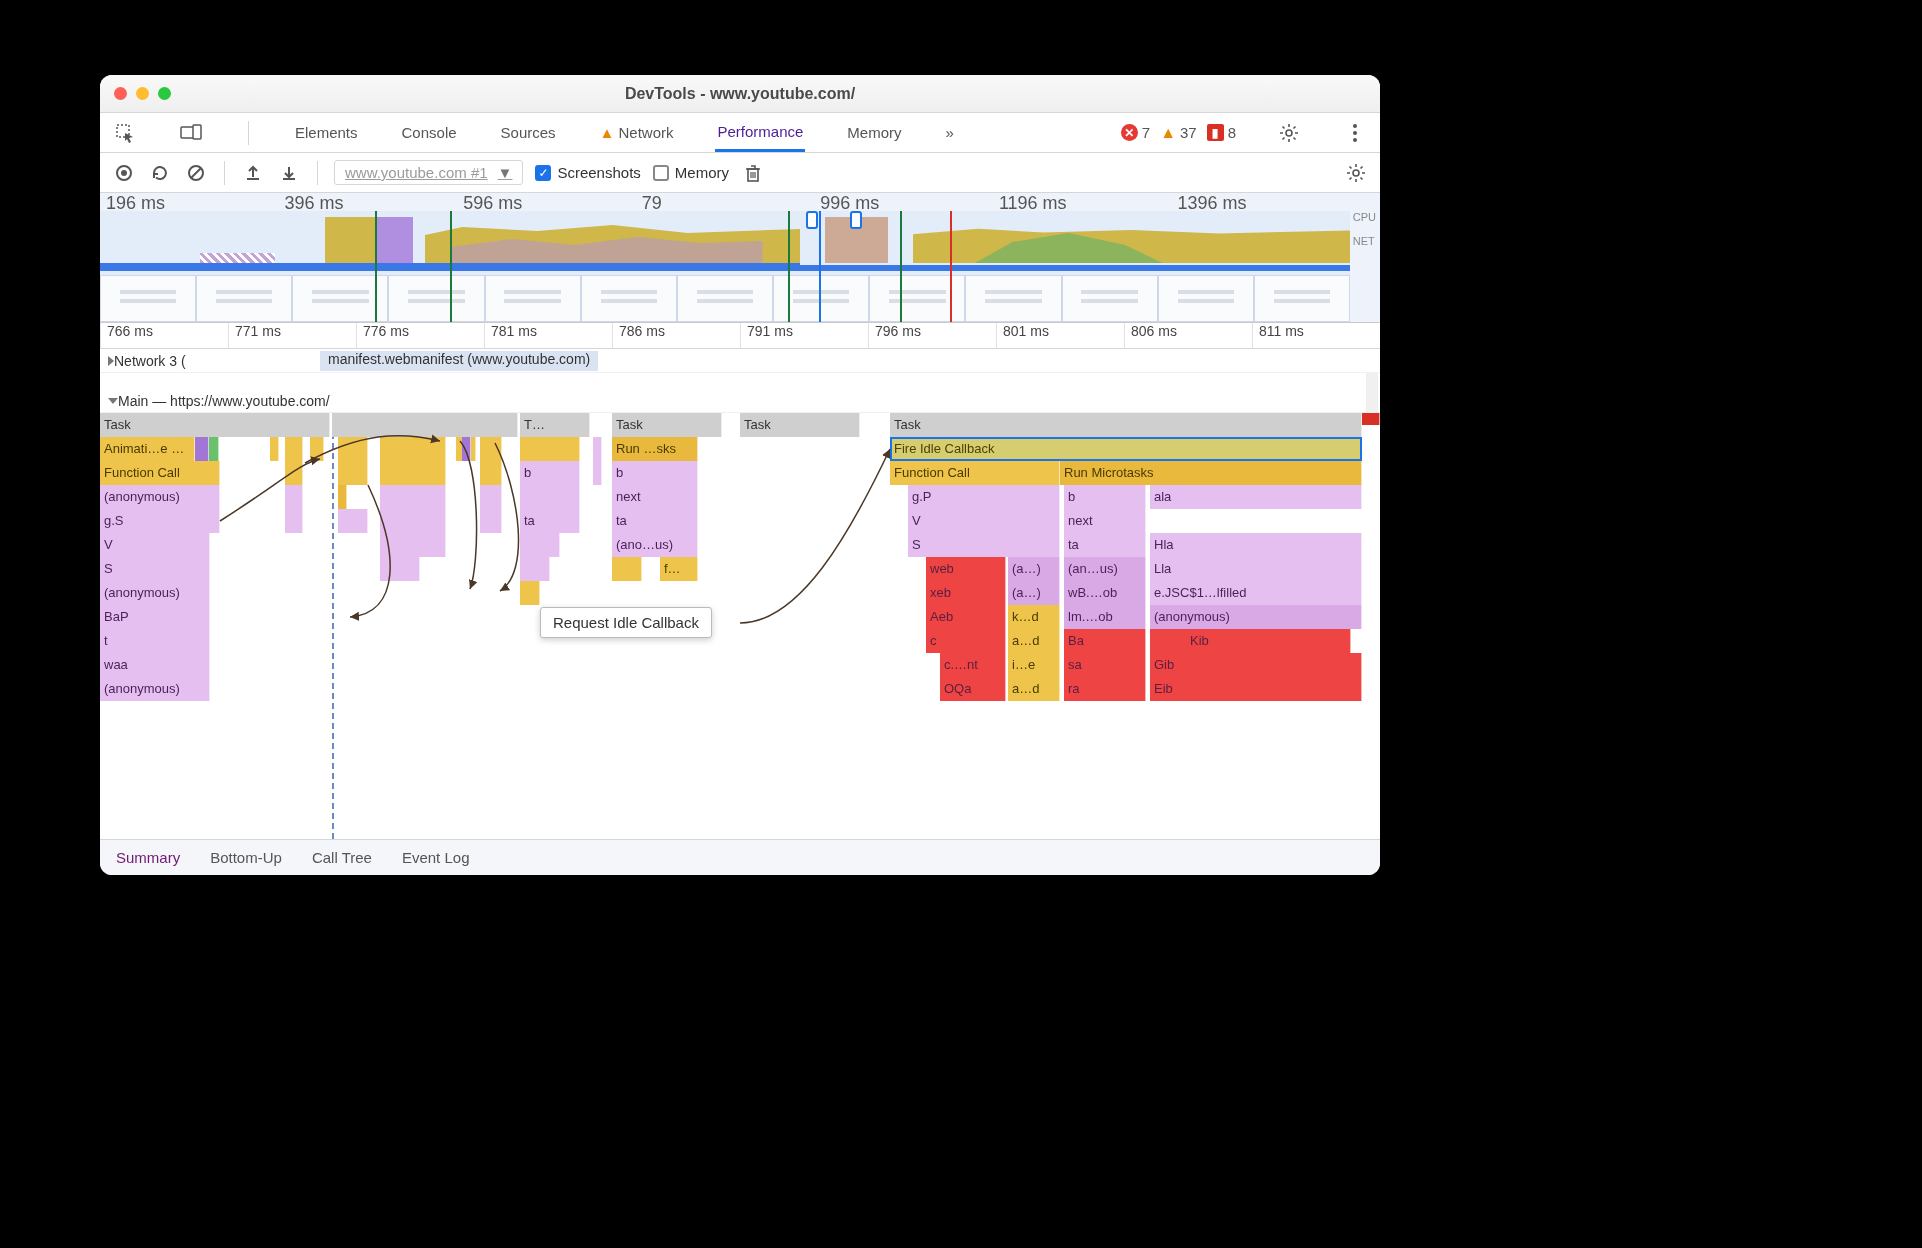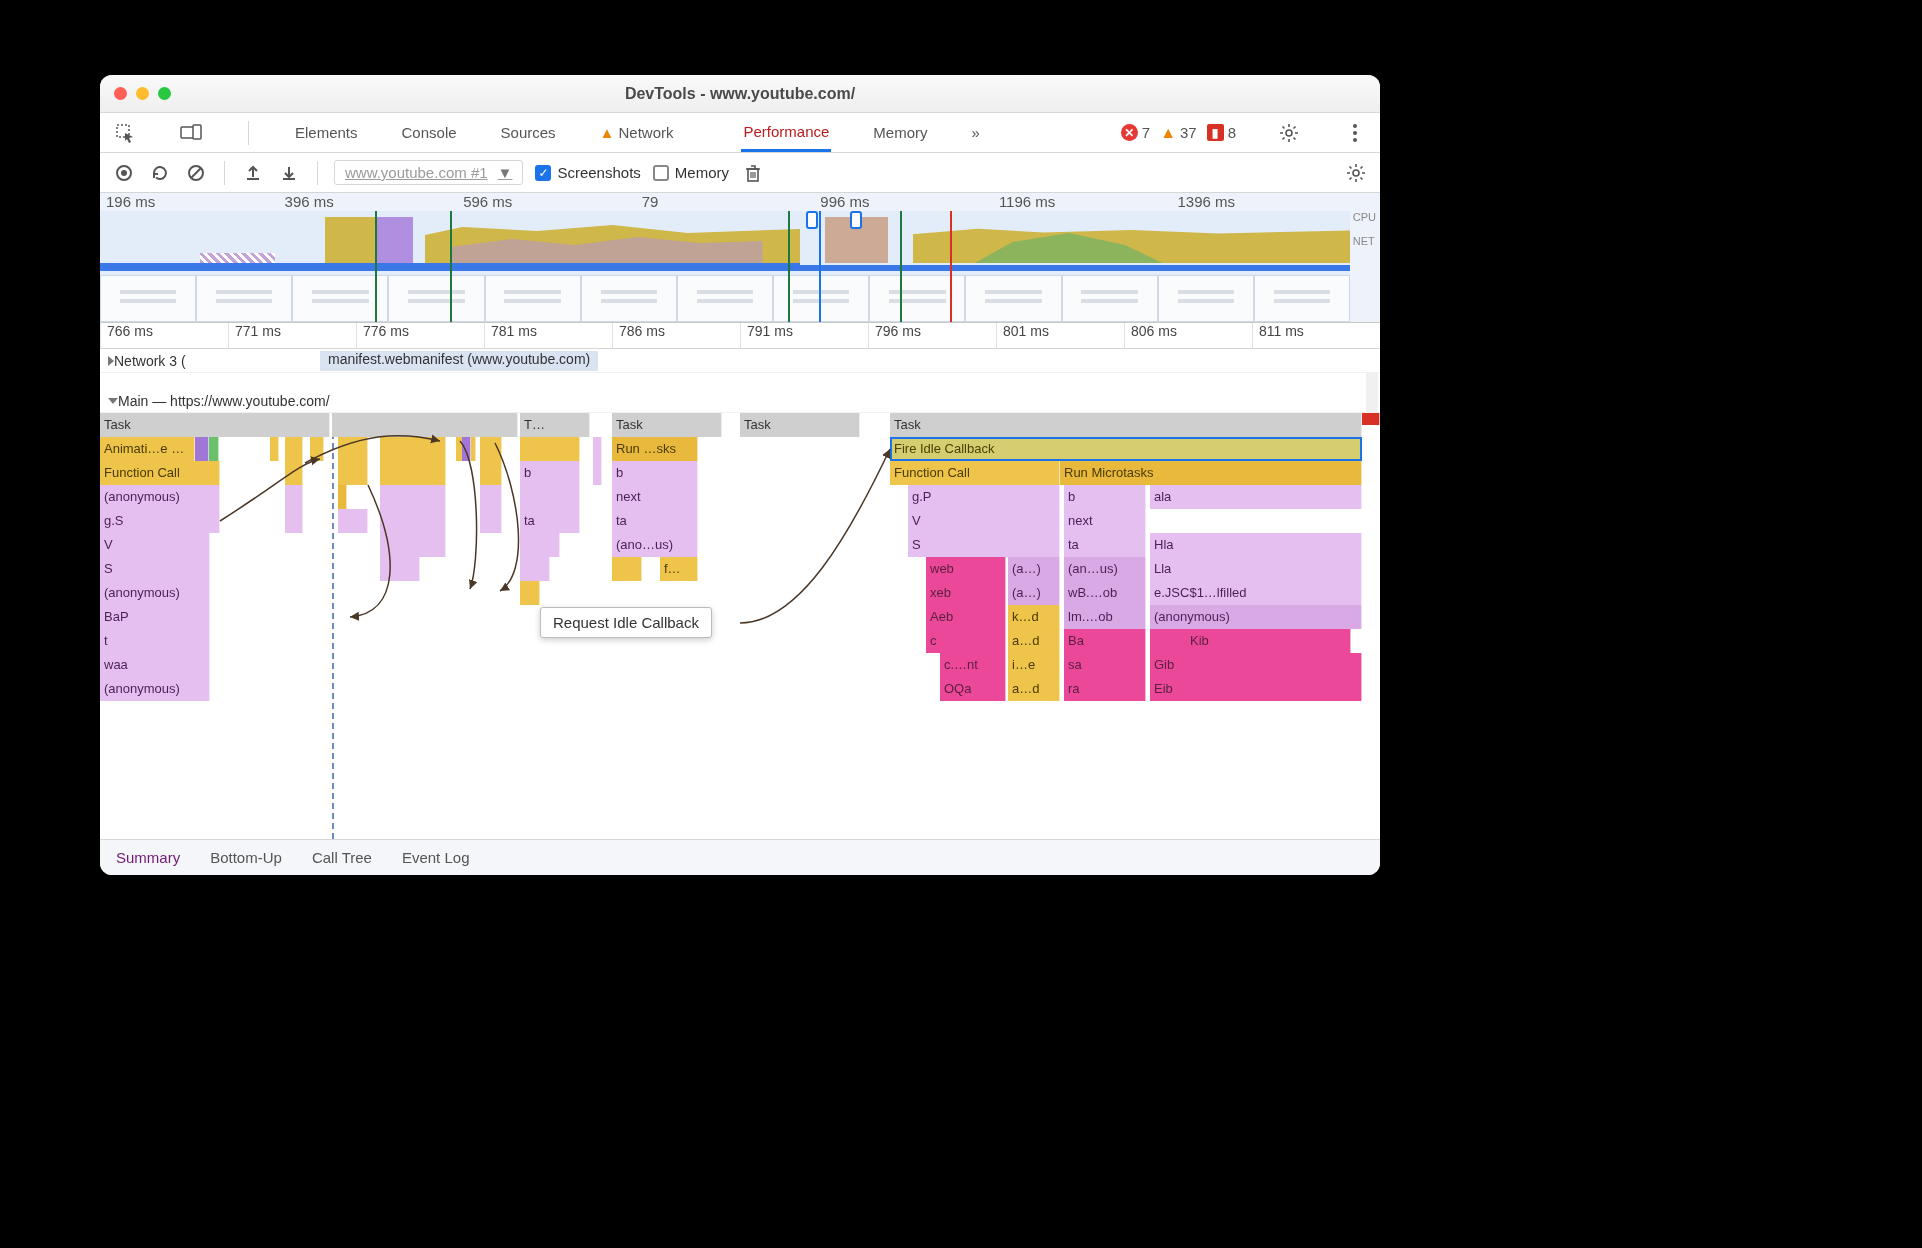--- a/index.html
+++ b/index.html
@@ -8,40 +8,40 @@
   
   .titlebar { height:38px; background:linear-gradient(#f9f9f9,#efefef); border-bottom:1px solid #d6d6d6; display:flex; align-items:center; position:relative; }
   .traffic { display:flex; gap:9px; margin-left:14px; }
   .dot { width:13px; height:13px; border-radius:50%; }
   .dot.red{background:#ff5f57;} .dot.yellow{background:#febc2e;} .dot.green{background:#28c840;}
   .titletext{ position:absolute; left:0; right:0; text-align:center; font-weight:600; font-size:16px; color:#4a4a4a; pointer-events:none;}
   
   .tabsbar { height:40px; border-bottom:1px solid #d6d6d6; display:flex; align-items:center; gap:40px; padding:0 12px; color:#555;}
   .tabsbar .iconbtn{width:26px;height:26px;display:flex;align-items:center;justify-content:center;color:#555;}
   .tabsbar .tab{cursor:pointer;padding:0 2px;height:100%;display:flex;align-items:center;}
-  .tabsbar .tab.active{color:#b91c1c;border-bottom:3px solid #1a73e8;margin-left:26px;}
+  .tabsbar .tab.active{color:#4c1d95;border-bottom:3px solid #1a73e8;}
   .tabsbar .tab .warn{color:#ea8600;margin-right:4px;font-weight:bold;}
   .spacer{flex:1;}
   .statuses{display:flex;align-items:center;gap:10px;font-size:15px;}
   .stat{display:flex;align-items:center;gap:4px;}
   .stat .circ{width:17px;height:17px;border-radius:50%;display:flex;align-items:center;justify-content:center;color:#fff;font-size:12px;font-weight:bold;}
   .stat .circ.err{background:#e53935;}
   .stat .tri{color:#ea8600;font-size:16px;}
   .stat .sq{width:17px;height:17px;background:#d93025;color:#fff;display:flex;align-items:center;justify-content:center;font-size:12px;font-weight:bold;border-radius:2px;}
   
   .perfbar{height:40px;border-bottom:1px solid #d6d6d6;display:flex;align-items:center;gap:12px;padding:0 12px;color:#555;}
   .perfbar .iconbtn{width:24px;height:24px;display:flex;align-items:center;justify-content:center;}
   .vsep{width:1px;height:24px;background:#d6d6d6;margin:0 4px;}
   .dropdown{display:flex;align-items:center;gap:10px;border:1px solid #d6d6d6;padding:3px 10px;border-radius:3px;color:#9b9b9b;font-size:15px;text-decoration:underline;}
   .chk{width:16px;height:16px;border:2px solid #1a73e8;border-radius:3px;display:inline-flex;align-items:center;justify-content:center;background:#1a73e8;color:#fff;font-size:12px;}
   .chk.empty{background:#fff;border-color:#888;}
   .perfbar label{display:flex;align-items:center;gap:6px;color:#333;}
   
   .overview{height:130px;border-bottom:1px solid #c9c9c9;position:relative;background:#eef3fb;}
-  .ov-ticks{display:flex;position:absolute;top:0;left:0;right:30px;height:18px;font-size:15px;color:#555;}
+  .ov-ticks{display:flex;position:absolute;top:0;left:0;right:30px;height:18px;font-size:18px;color:#555;}
   .ov-ticks span{flex:1;text-align:left;padding-left:6px;}
   .ov-right{position:absolute;right:4px;top:18px;font-size:11px;color:#888;display:flex;flex-direction:column;gap:12px;}
   .ov-body{position:absolute;top:18px;left:0;right:30px;bottom:0;background:#e3ecf9;}
   .ov-cpu{position:absolute;top:0;left:0;right:0;height:52px;overflow:hidden;}
   .ov-cpu .shape{position:absolute;bottom:0;}
   .ov-net{position:absolute;top:52px;left:0;right:0;height:10px;}
   .ov-net .bar{position:absolute;height:6px;top:2px;background:#3b78e7;}
   .ov-thumbs{position:absolute;top:64px;left:0;right:0;bottom:0;display:flex;gap:0;}
   .ov-thumbs .th{flex:1;border:1px solid #cfd8e6;background:#fafbfd;position:relative;}
   .ov-thumbs .th::before,.ov-thumbs .th::after{content:"";position:absolute;background:#d9dde4;height:4px;left:20%;right:20%;}
@@ -61,21 +61,21 @@
   .tri-down{border-top:6px solid #777;border-left:5px solid transparent;border-right:5px solid transparent;border-bottom:none;}
   
   .flame{flex:1;position:relative;overflow:hidden;background:#fff;}
   .flame .block{position:absolute;height:24px;line-height:24px;font-size:13px;padding:0 4px;overflow:hidden;white-space:nowrap;text-overflow:ellipsis;border-right:1px solid rgba(255,255,255,.6);}
   .c-gray{background:#cfcfcf;color:#333;}
   .c-gold{background:#eec44a;color:#4a3b00;}
   .c-gold2{background:#e9b93d;color:#4a3b00;}
   .c-khaki{background:#d6cd70;color:#4a4300;}
   .c-purple{background:#e5bff0;color:#4b1f57;}
   .c-lav{background:#d9a9e6;color:#4b1f57;}
-  .c-pink{background:#ec4899;color:#5a1f40;}
+  .c-pink{background:#ef4444;color:#5a1f40;}
   .c-grn{background:#6bc16b;}
   .c-violet{background:#a176d6;}
   .c-red{background:#d93025;}
   .selected{outline:2px solid #1a73e8;outline-offset:-2px;}
   
   .tooltip{position:absolute;background:#fff;border:1px solid #bbb;border-radius:3px;padding:6px 12px;font-size:15px;color:#333;box-shadow:0 2px 6px rgba(0,0,0,.2);}
   
   .bottombar{height:36px;border-top:1px solid #d6d6d6;display:flex;align-items:center;gap:30px;padding:0 16px;background:#f4f6f9;font-size:15px;}
   .bottombar .btab{cursor:pointer;color:#555;}
   .bottombar .btab.active{color:#701a75;}

